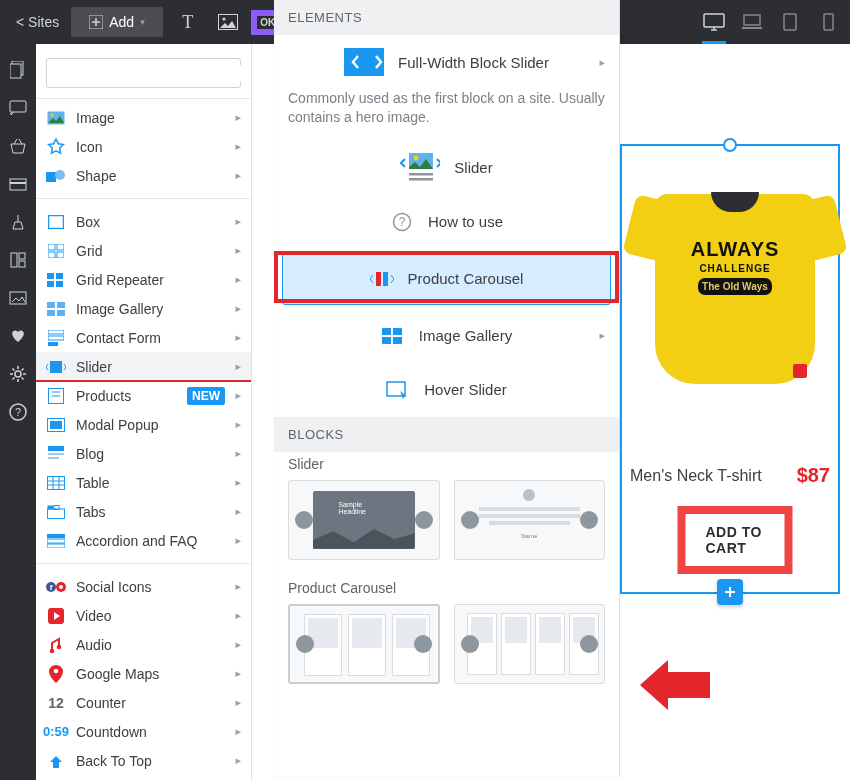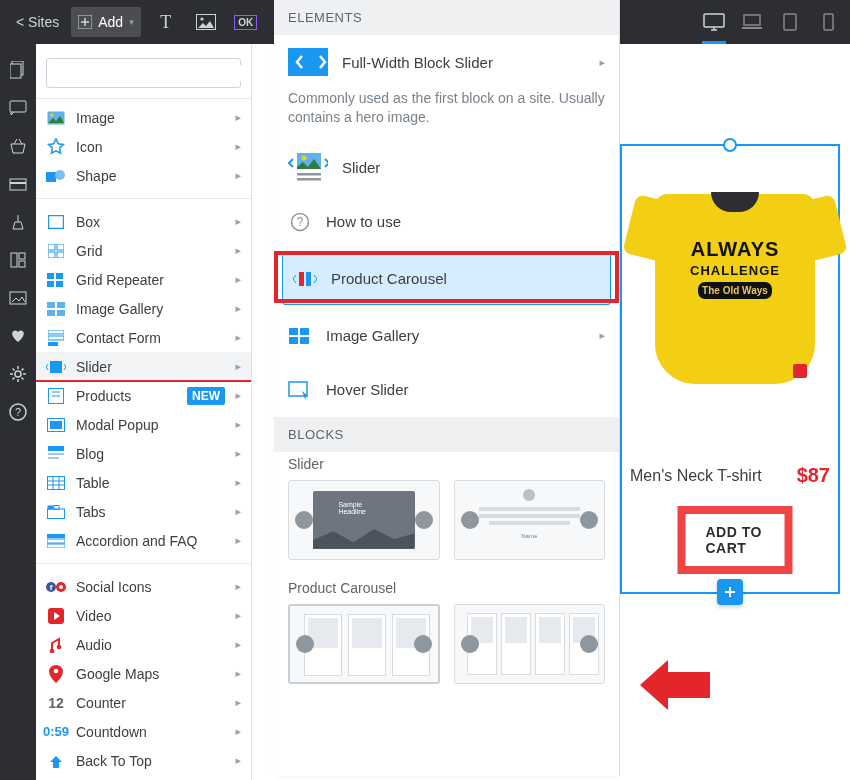--- a/index.html
+++ b/index.html
@@ -11,21 +11,21 @@
     background: #2c2e33;
     display: flex;
     align-items: center;
     padding: 0 8px;
     color: #cfd3d8;
     position: relative;
   }
   .topbar .sites { font-size: 14px; padding: 0 8px; }
   .topbar .addbtn {
     display: flex; align-items: center; gap: 6px;
-    background: #4b4d52; height: 30px; padding: 0 7px; border-radius: 2px; margin-left: 4px;
+    background: #4b4d52; height: 30px; padding: 0 18px; border-radius: 2px; margin-left: 4px;
     color: #fff; font-size: 14px;
   }
   .topbar .tool { width: 30px; height: 30px; display:flex; align-items:center; justify-content:center; margin-left:10px; }
   .topbar .devices { position:absolute; right:10px; display:flex; gap:14px; }
   .device { width:24px; height:24px; display:flex; align-items:center; justify-content:center; position:relative; }
   .device.active::after { content:""; position:absolute; bottom:-10px; left:0; right:0; height:3px; background:#1a97f0;}
 
   
   .rail {
     position: absolute; top:44px; left:0; width:36px; bottom:0;
@@ -62,21 +62,21 @@
   .flyout {
     position:absolute; left:274px; top:0; width:346px; bottom:4px; background:#fff;
     border-right:1px solid #d9dcdf; box-shadow:2px 0 6px rgba(0,0,0,.06);
     overflow:auto;
   }
   .fsect {
     background:#eef0f2; padding:10px 14px; font-size:13px; color:#5e656c; letter-spacing:.5px;
   }
   .fitem {
     display:flex; align-items:center; padding:12px 14px; gap:14px; position:relative;
-    font-size:15px; color:#3c4044; cursor:pointer;
+    font-size:15px; color:#3c4044; cursor:pointer;justify-content:center;
   }
   .fitem .ficon { width:40px; height:30px; display:flex; align-items:center; justify-content:center;}
   .fitem .fchev { position:absolute; right:14px; color:#9aa0a6; font-size:11px;}
   .fdesc { padding:0 14px 14px 14px; font-size:14px; color:#7a828a; line-height:1.35;}
   .fitem.sel { background:#d6ecff; border:1px solid #1a97f0; border-radius:3px; margin:4px 8px; padding:10px;}
   .redframe { position:absolute; border:4px solid #e3262c; pointer-events:none; }
 
   .thumbs { display:flex; gap:14px; padding:8px 14px 16px; }
   .thumb { width:152px; height:80px; border:1px solid #d9dcdf; border-radius:3px; background:#f7f8f9; position:relative; overflow:hidden;}
   .tlabel { padding:4px 14px 0; font-size:14px; color:#5e656c;}
@@ -91,21 +91,21 @@
   .seldot { position:absolute; width:14px; height:14px; border:2px solid #1a97f0; border-radius:50%; background:#fff; left:50%; transform:translateX(-50%);}
   .seldot.t{top:-8px;}
   .addchip { position:absolute; left:50%; transform:translateX(-50%); bottom:-13px; width:26px; height:26px; border-radius:4px; background:#1a97f0; display:flex; align-items:center; justify-content:center; box-shadow:0 2px 4px rgba(0,0,0,.2);}
   .tshirt { position:absolute; top:44px; left:20px; width:190px; }
   .shirt-body { width:160px; height:190px; background:#f2cf13; border-radius:12px 12px 40px 40px; position:relative; margin:0 auto;}
   .shirt-sleeve { position:absolute; width:40px; height:60px; background:#f2cf13; top:4px; border-radius:8px;}
   .shirt-sleeve.l{left:-26px; transform:rotate(14deg);} .shirt-sleeve.r{right:-26px; transform:rotate(-14deg);}
   .shirt-neck { position:absolute; top:-2px; left:50%; transform:translateX(-50%); width:48px; height:20px; background:#2c2e33; border-radius:0 0 30px 30px;}
   .shirt-print { position:absolute; top:44px; left:50%; transform:translateX(-50%); text-align:center; font-family: Georgia, serif; font-weight:bold; color:#111; width:120px;}
   .shirt-print .line1{font-size:20px; letter-spacing:1px;}
-  .shirt-print .line2{font-size:13px; letter-spacing:1px; margin-top:2px;}
+  .shirt-print .line2{font-size:10px; letter-spacing:1px; margin-top:2px;}
   .shirt-print .line3{background:#111; color:#e6c766; font-size:10px; padding:3px 4px; margin-top:4px; display:inline-block;border-radius:7px;}
   .shirt-tag { position:absolute; bottom:6px; right:8px; width:14px; height:14px; background:#e3262c; border-radius:2px;}
   .prodrow { position:absolute; top:280px; left:0; right:10px; display:flex; align-items:center; justify-content:space-between; padding:0 10px;}
   .prodname { font-size:16px; color:#3c4044;}
   .prodprice { font-size:20px; font-weight:bold; color:#e3262c;}
   .cartbtn { position:absolute; top:320px; left:50%; transform:translateX(-50%); border:8px solid #ef4444; padding:10px 20px; font-size:14px; font-weight:bold; letter-spacing:.5px; color:#2c2e33;}
 
   .bigarrow { position:absolute; top:660px; left:640px; }
 
   svg { display:block; }
@@ -127,21 +127,21 @@
       <span style="font-family:Georgia;font-size:18px;color:#cfd3d8">T</span>
     </div>
   <div class="tool">
     <svg width="20" height="16" viewBox="0 0 20 16">
         <rect x="0.5" y="0.5" width="19" height="15" fill="none" stroke="#cfd3d8"></rect>
         <circle cx="6" cy="5" r="1.6" fill="#cfd3d8"></circle>
         <path d="M2 14l5-5 3 3 4-5 4 7z" fill="#cfd3d8"></path>
       </svg>
   </div>
   <div class="tool">
-      <span style="font-size:10px;border:1px solid #8b5cf6;padding:1px 3px;color:#cfd3d8;font-weight:bold">OK</span>
+      <span style="font-size:10px;border:6px solid #8b5cf6;padding:1px 3px;color:#cfd3d8;font-weight:bold">OK</span>
     </div>
 
   <div class="devices">
     <div class="device active">
         <svg width="22" height="18" viewBox="0 0 22 18">
           <rect x="1" y="1" width="20" height="13" rx="1" fill="none" stroke="#cfd3d8" stroke-width="1.5"></rect>
           <path d="M8 17h6M11 14v3" stroke="#cfd3d8" stroke-width="1.5"></path>
         </svg>
       </div>
     <div class="device">

